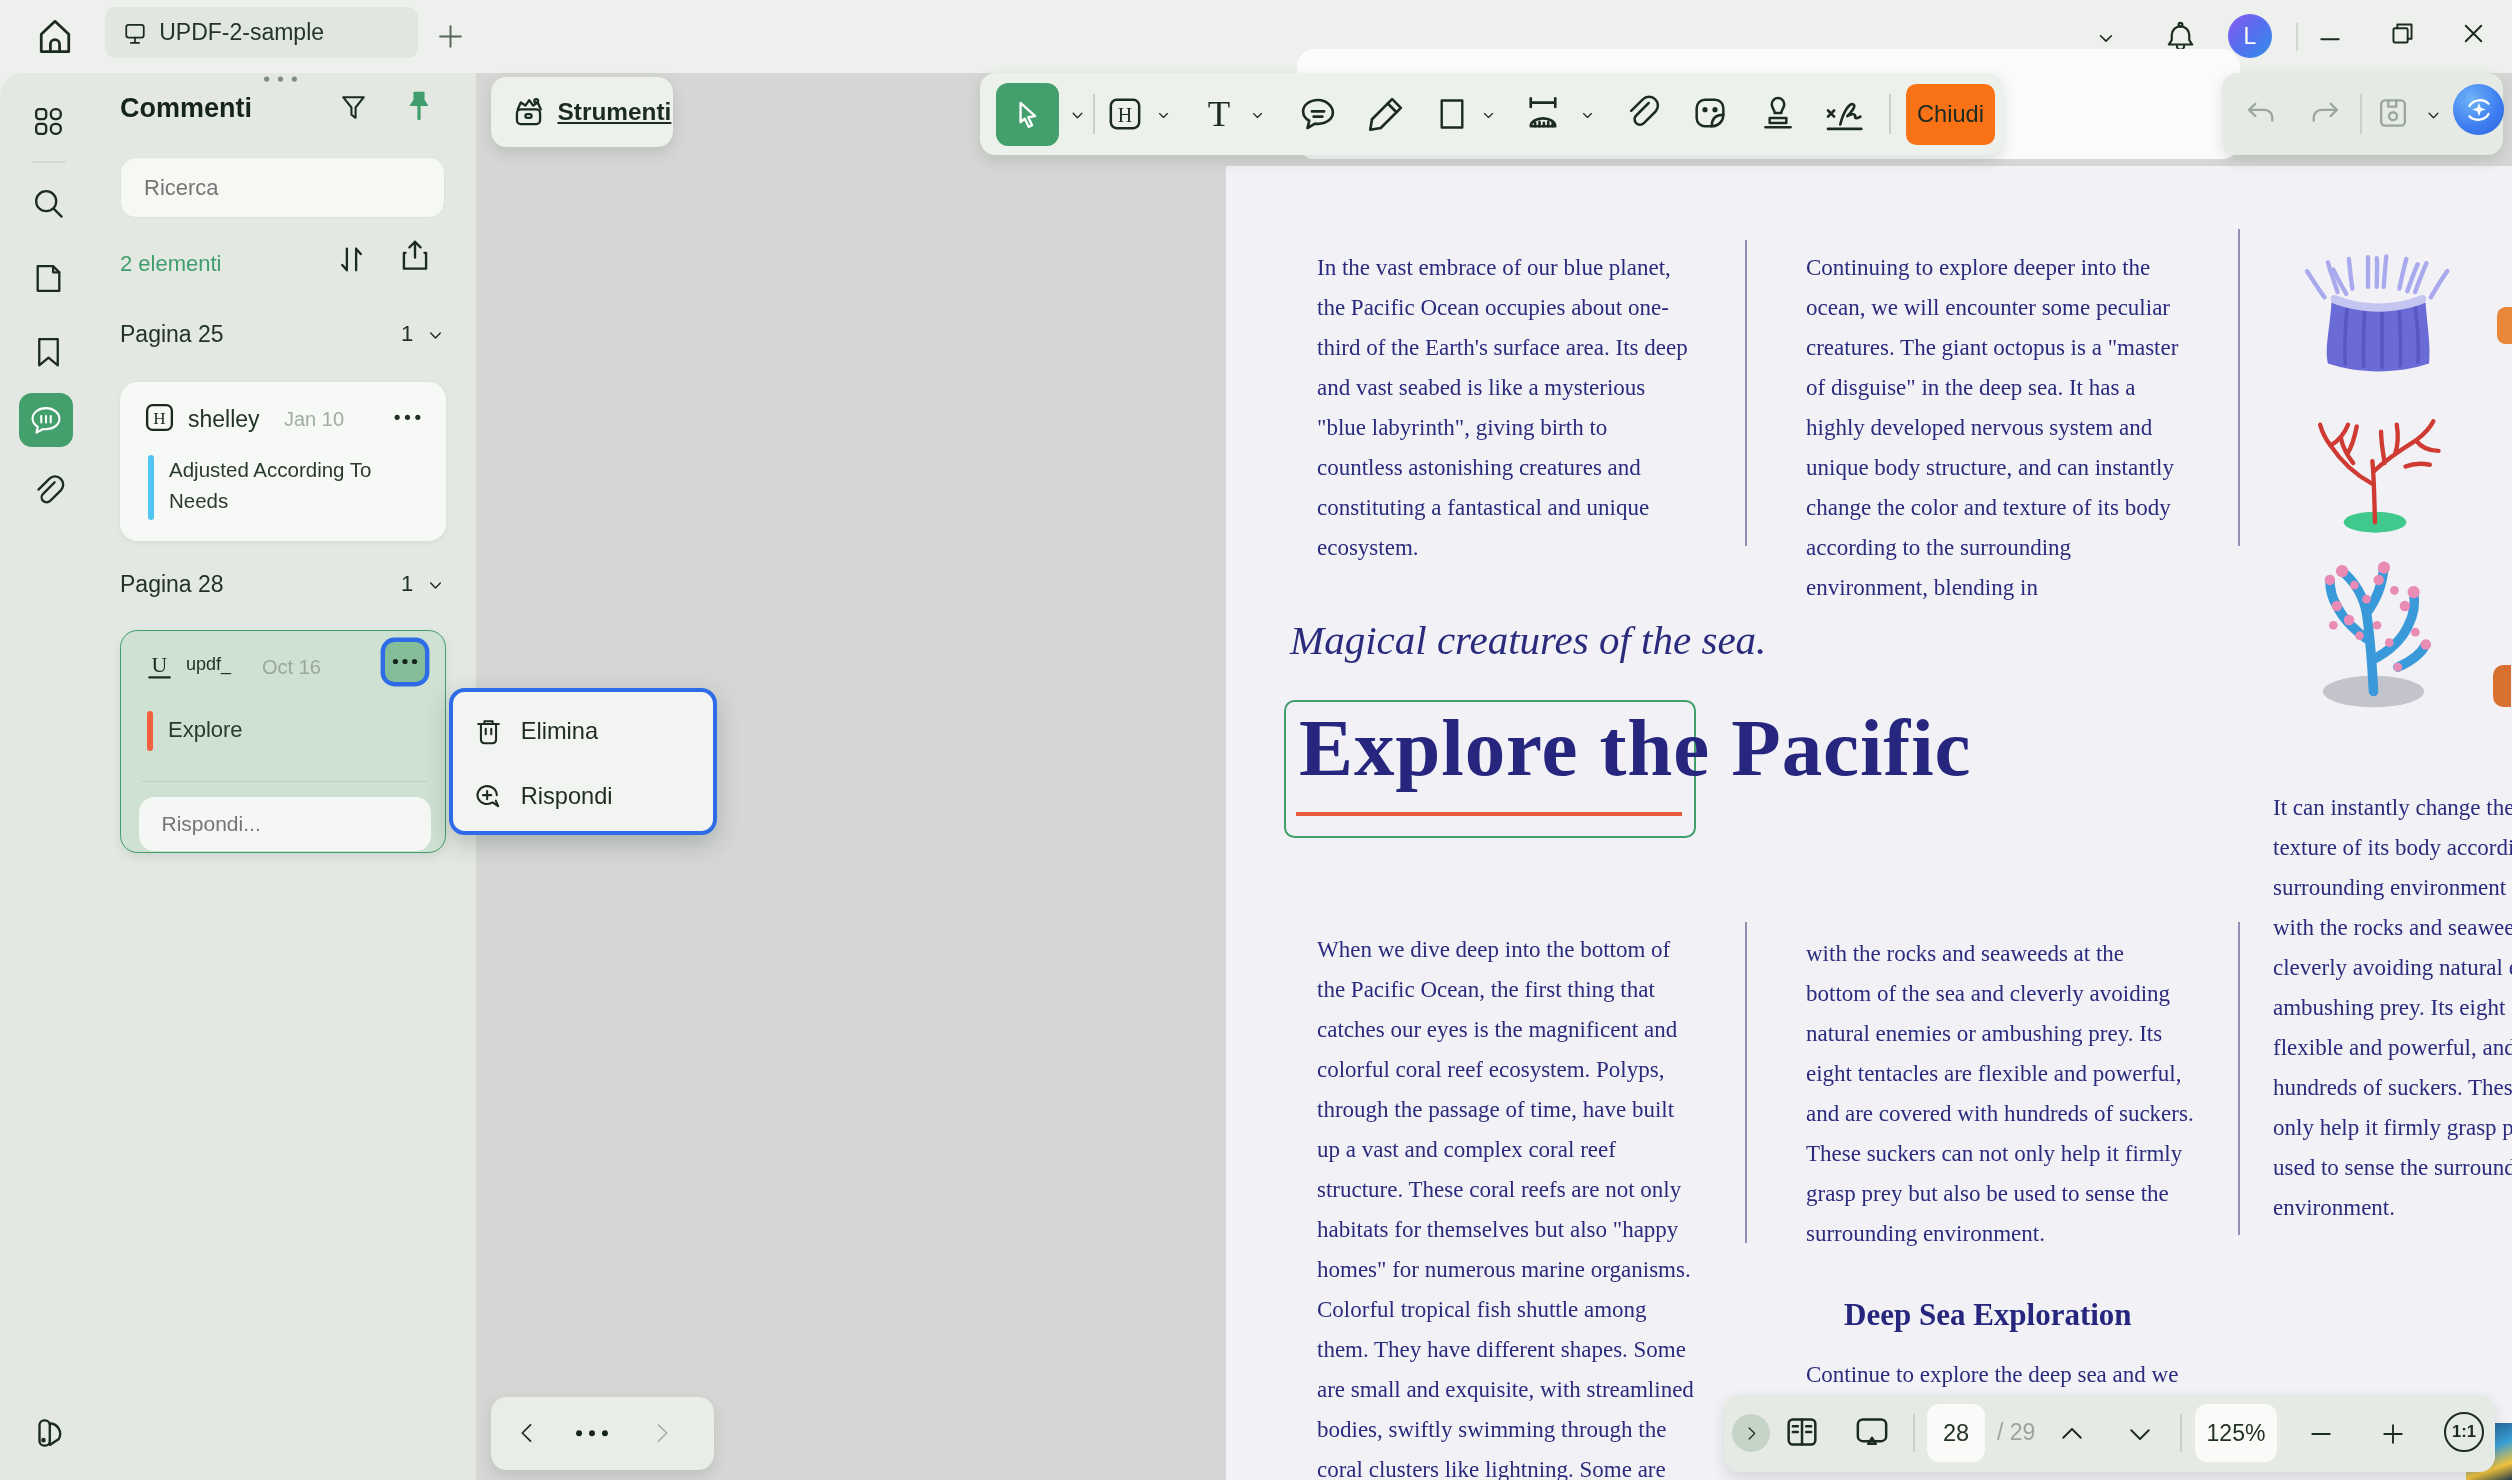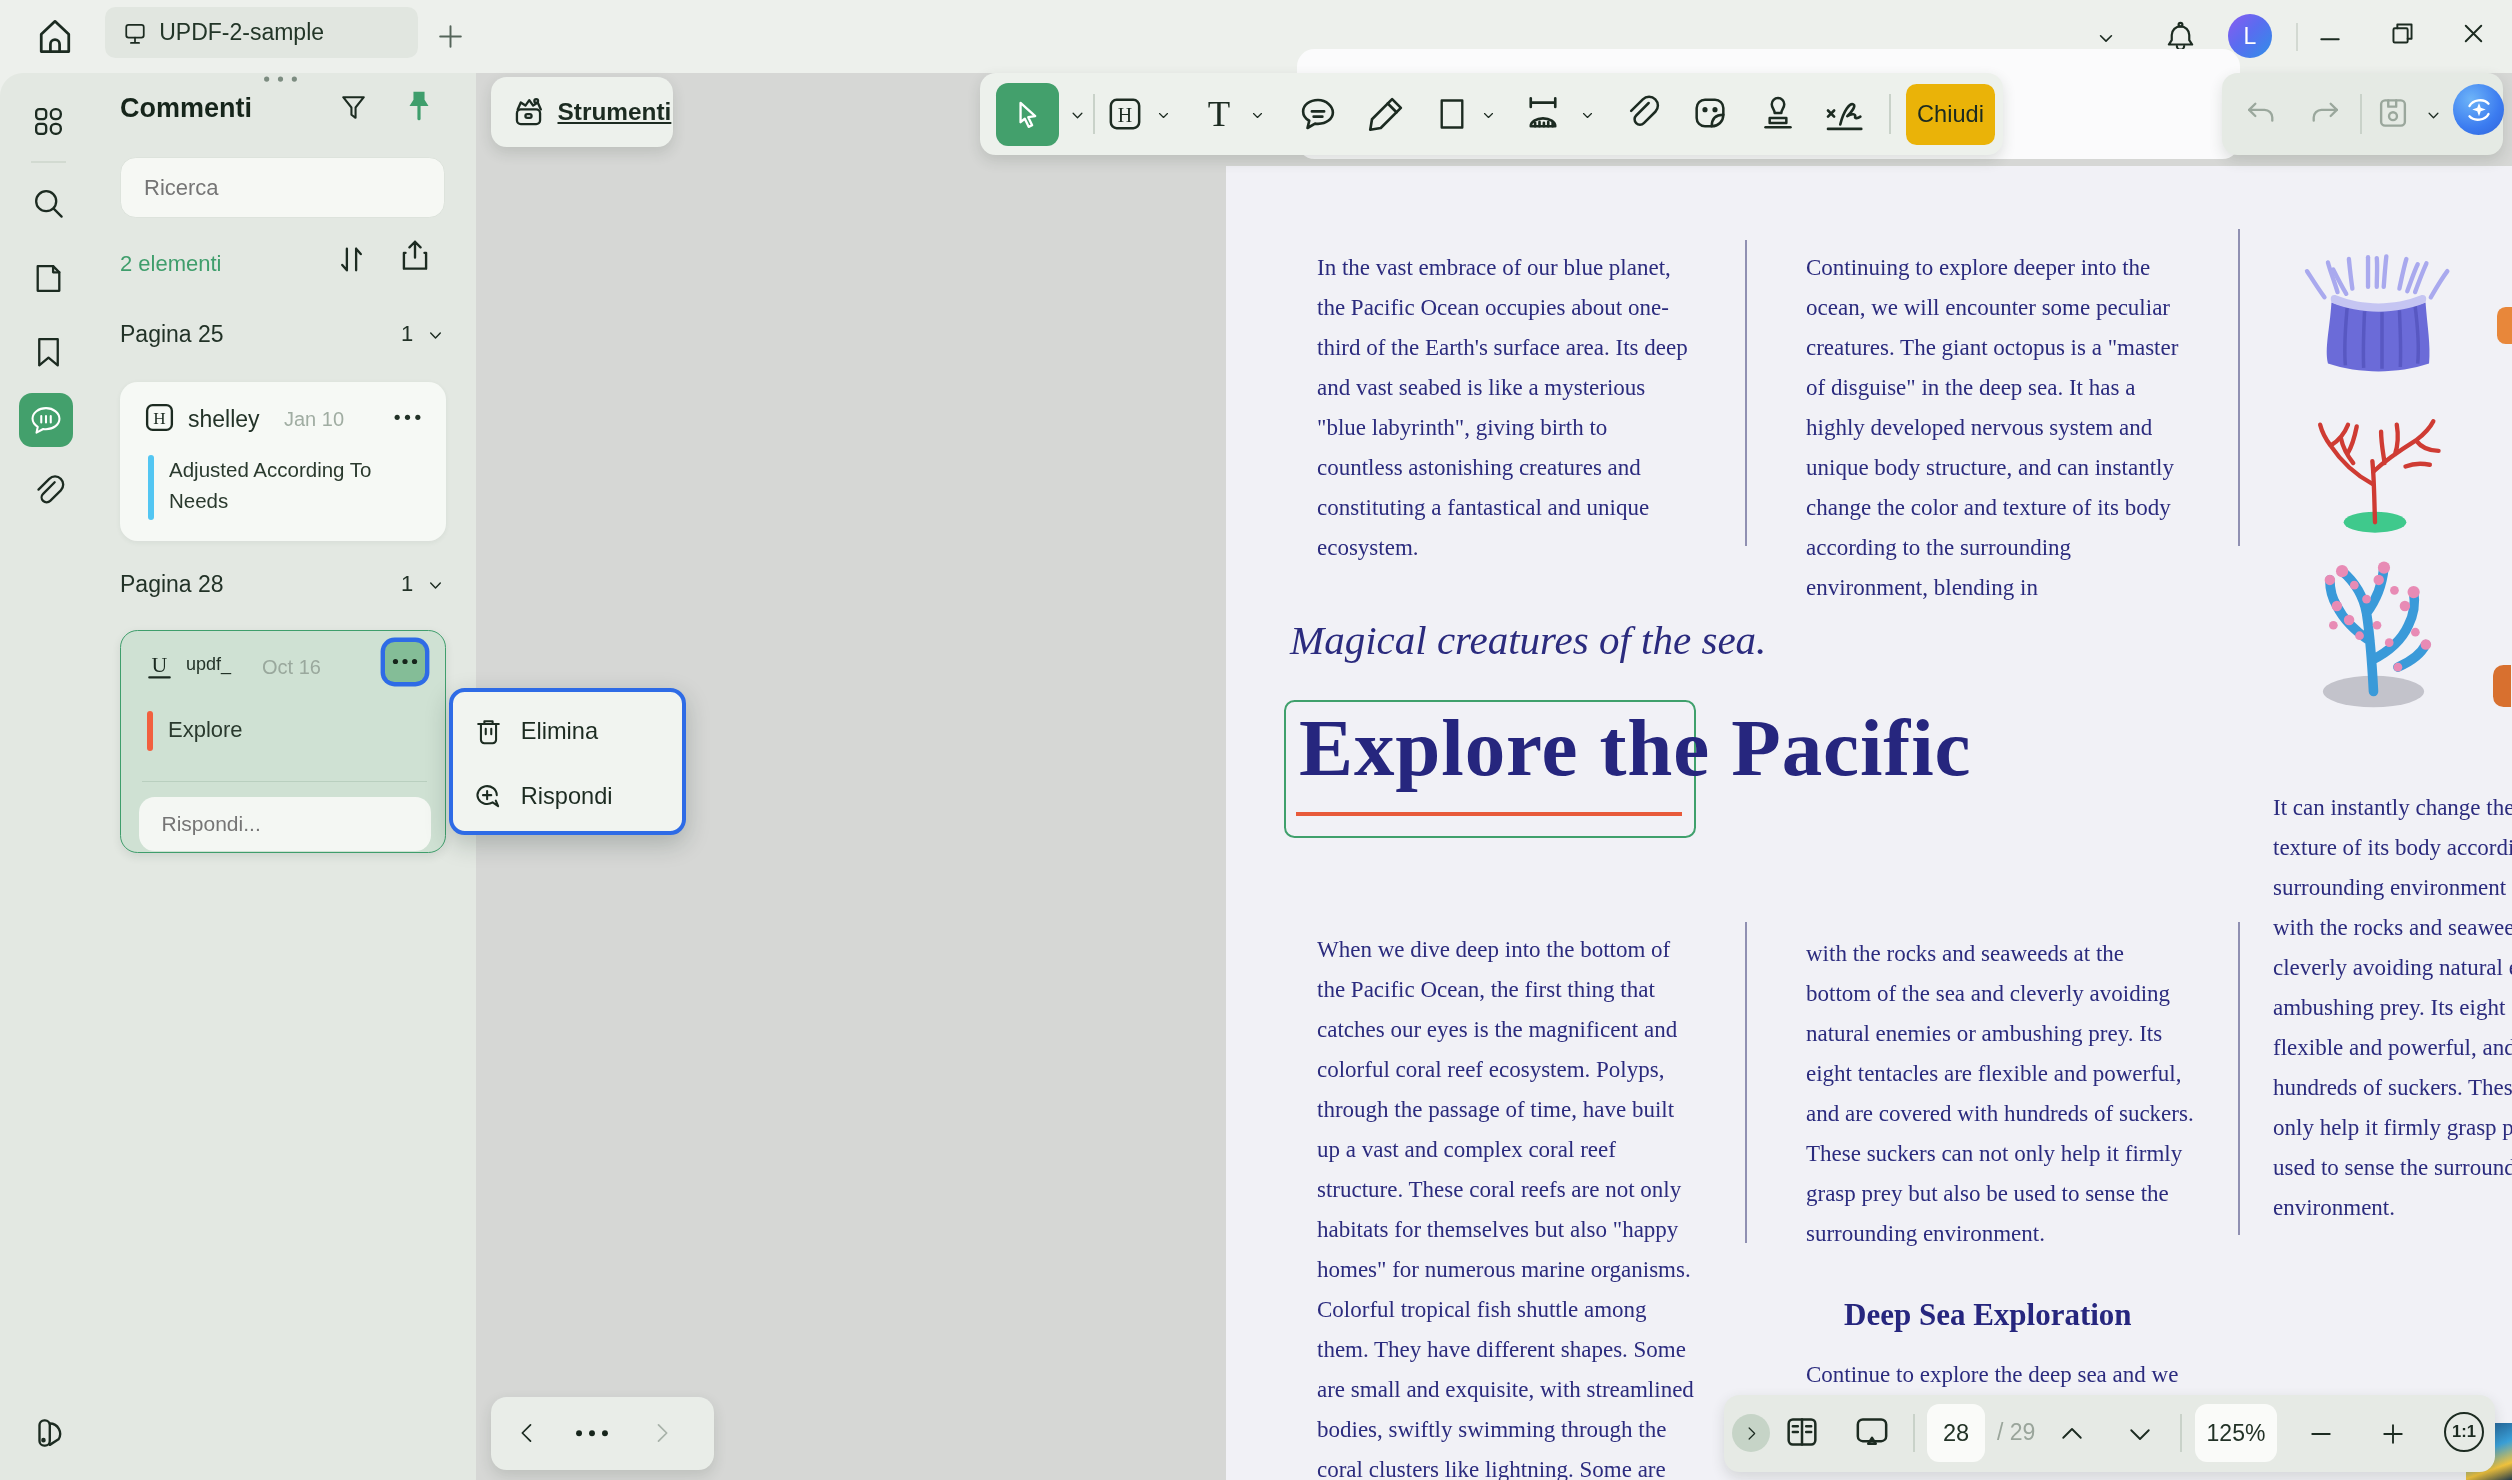--- a/index.html
+++ b/index.html
@@ -383,21 +383,21 @@
       <path d="M24 6 a7.5 7.5 0 0 1 7.5 7.5 c0 4.5 -3.5 6.5 -3.5 10.5 h-8 c0 -4 -3.5 -6 -3.5 -10.5 A7.5 7.5 0 0 1 24 6 Z"></path>
       <path d="M14 30 h20 v6 h-20 z"></path>
       <path d="M9 41 h30"></path>
     </svg>
   <svg class="ab ic" style="left:1821px;top:93px;" viewBox="0 0 56 48" width="49" height="42">
       <path d="M8 20 l7 7 M15 20 l-7 7"></path>
       <path d="M22 36 c4 -16 11 -25 15 -23 3.4 1.4 -2 9 -7 13.5 5.5 -3.5 10 -2.5 9 .5 -.8 2.4 3 2 6 0"></path>
       <path d="M8 41 h38"></path>
     </svg>
   <div class="ab sep-v" style="left:1889px;top:94px;height:40px;"></div>
-  <div class="ab" style="left:1906px;top:84px;width:89px;height:61px;background:#eab308;border-radius:10.5px;display:flex;align-items:center;justify-content:center;">
+  <div class="ab" style="left:1906px;top:84px;width:89px;height:61px;background:#f97316;border-radius:10.5px;display:flex;align-items:center;justify-content:center;">
     <span style="font-size:23.6px;color:#1c2b21;">Chiudi</span>
   </div>
 
   <div class="ab pill" style="left:2222px;top:73px;width:281px;height:82px;background:#e5eae4;"></div>
   <svg class="ab ic ic-gray" style="left:2243px;top:96px;" viewBox="0 0 48 48" width="37" height="37">
       <path d="M16 10 L8 18 l8 8"></path>
       <path d="M8 18 h20 a10 10 0 0 1 10 10 v4"></path>
     </svg>
   <svg class="ab ic ic-gray" style="left:2306px;top:96px;" viewBox="0 0 48 48" width="37" height="37">
       <path d="M32 10 l8 8 -8 8"></path>
@@ -412,21 +412,21 @@
   <svg class="ab ic" style="left:2423px;top:105px;" viewBox="0 0 48 48" width="21" height="21">
       <path d="M14 19 L24 29 L34 19"></path>
     </svg>
   <div class="ab" style="left:2453px;top:84px;width:51px;height:51px;border-radius:50%;background:radial-gradient(circle at 35% 30%,#6db4f8 0%,#3b7bf0 60%,#2f62d8 100%);display:flex;align-items:center;justify-content:center;">
     <svg viewBox="0 0 48 48" width="38" height="38" style="fill:none;stroke:#fff;stroke-width:3;stroke-linecap:round;">
         <path d="M12 19 c4 -8 18 -10 24 -3 M36 29 c-4 8 -18 10 -24 3"></path>
         <path d="M24 15 l2.2 6.3 6.3 2.2 -6.3 2.2 -2.2 6.3 -2.2 -6.3 -6.3 -2.2 6.3 -2.2 Z" fill="#fff" stroke="none"></path>
       </svg>
   </div>
 
-  <div class="ab" style="left:449px;top:688px;width:237px;height:147px;background:#f1f4f0;border:4.4px solid #2e6be6;border-radius:15.7px;box-sizing:border-box;box-shadow:0 8.7px 24.4px rgba(20,40,30,.22);">
+  <div class="ab" style="left:449px;top:688px;width:268px;height:147px;background:#f1f4f0;border:4.4px solid #2e6be6;border-radius:15.7px;box-sizing:border-box;box-shadow:0 8.7px 24.4px rgba(20,40,30,.22);">
     <div style="position:absolute;left:0;top:12.2px;width:100%;height:54px;display:flex;align-items:center;">
       <svg class="ic" viewBox="0 0 48 48" width="33" height="33" style="margin-left:19px;">
           <path d="M9 13 h30"></path>
           <path d="M18 13 v-4 h12 v4"></path>
           <path d="M13 13 h22 v23 a5 5 0 0 1 -5 5 h-12 a5 5 0 0 1 -5 -5 z"></path>
           <path d="M20 20 v8 M28 20 v8"></path>
         </svg>
       <span style="margin-left:15.7px;font-size:23.6px;">Elimina</span>
     </div>
     <div style="position:absolute;left:0;top:77px;width:100%;height:54px;display:flex;align-items:center;">

